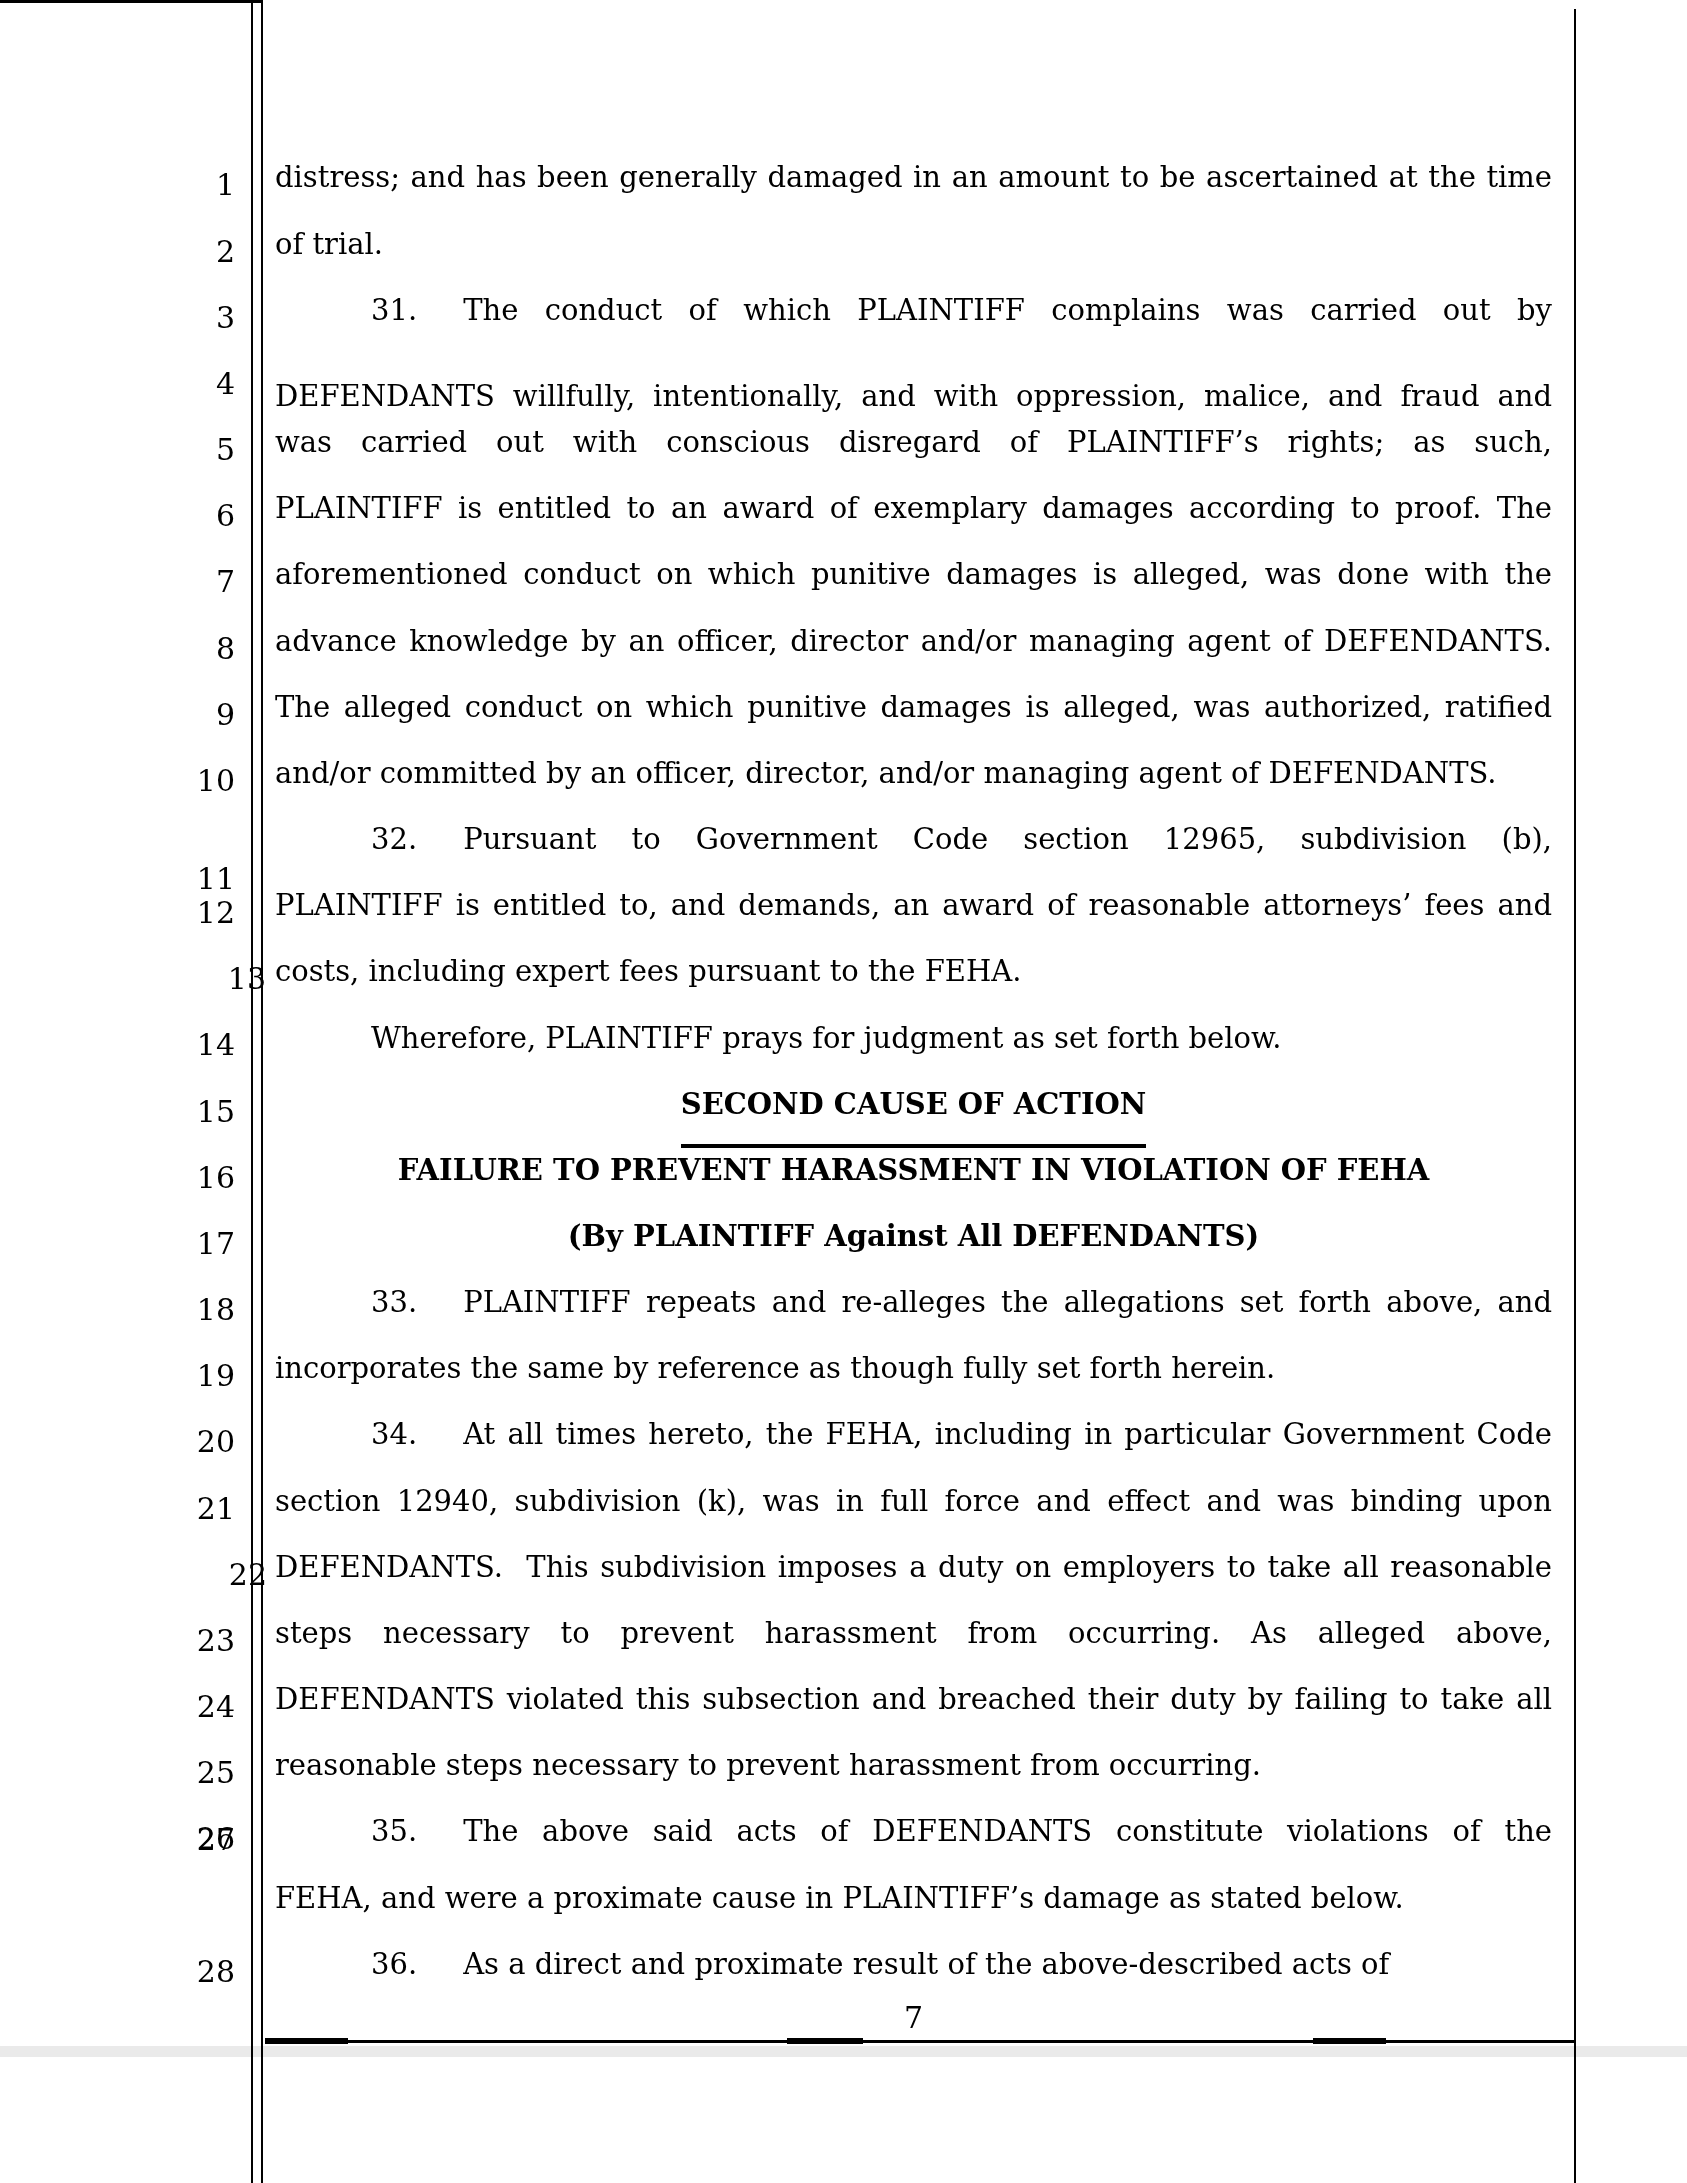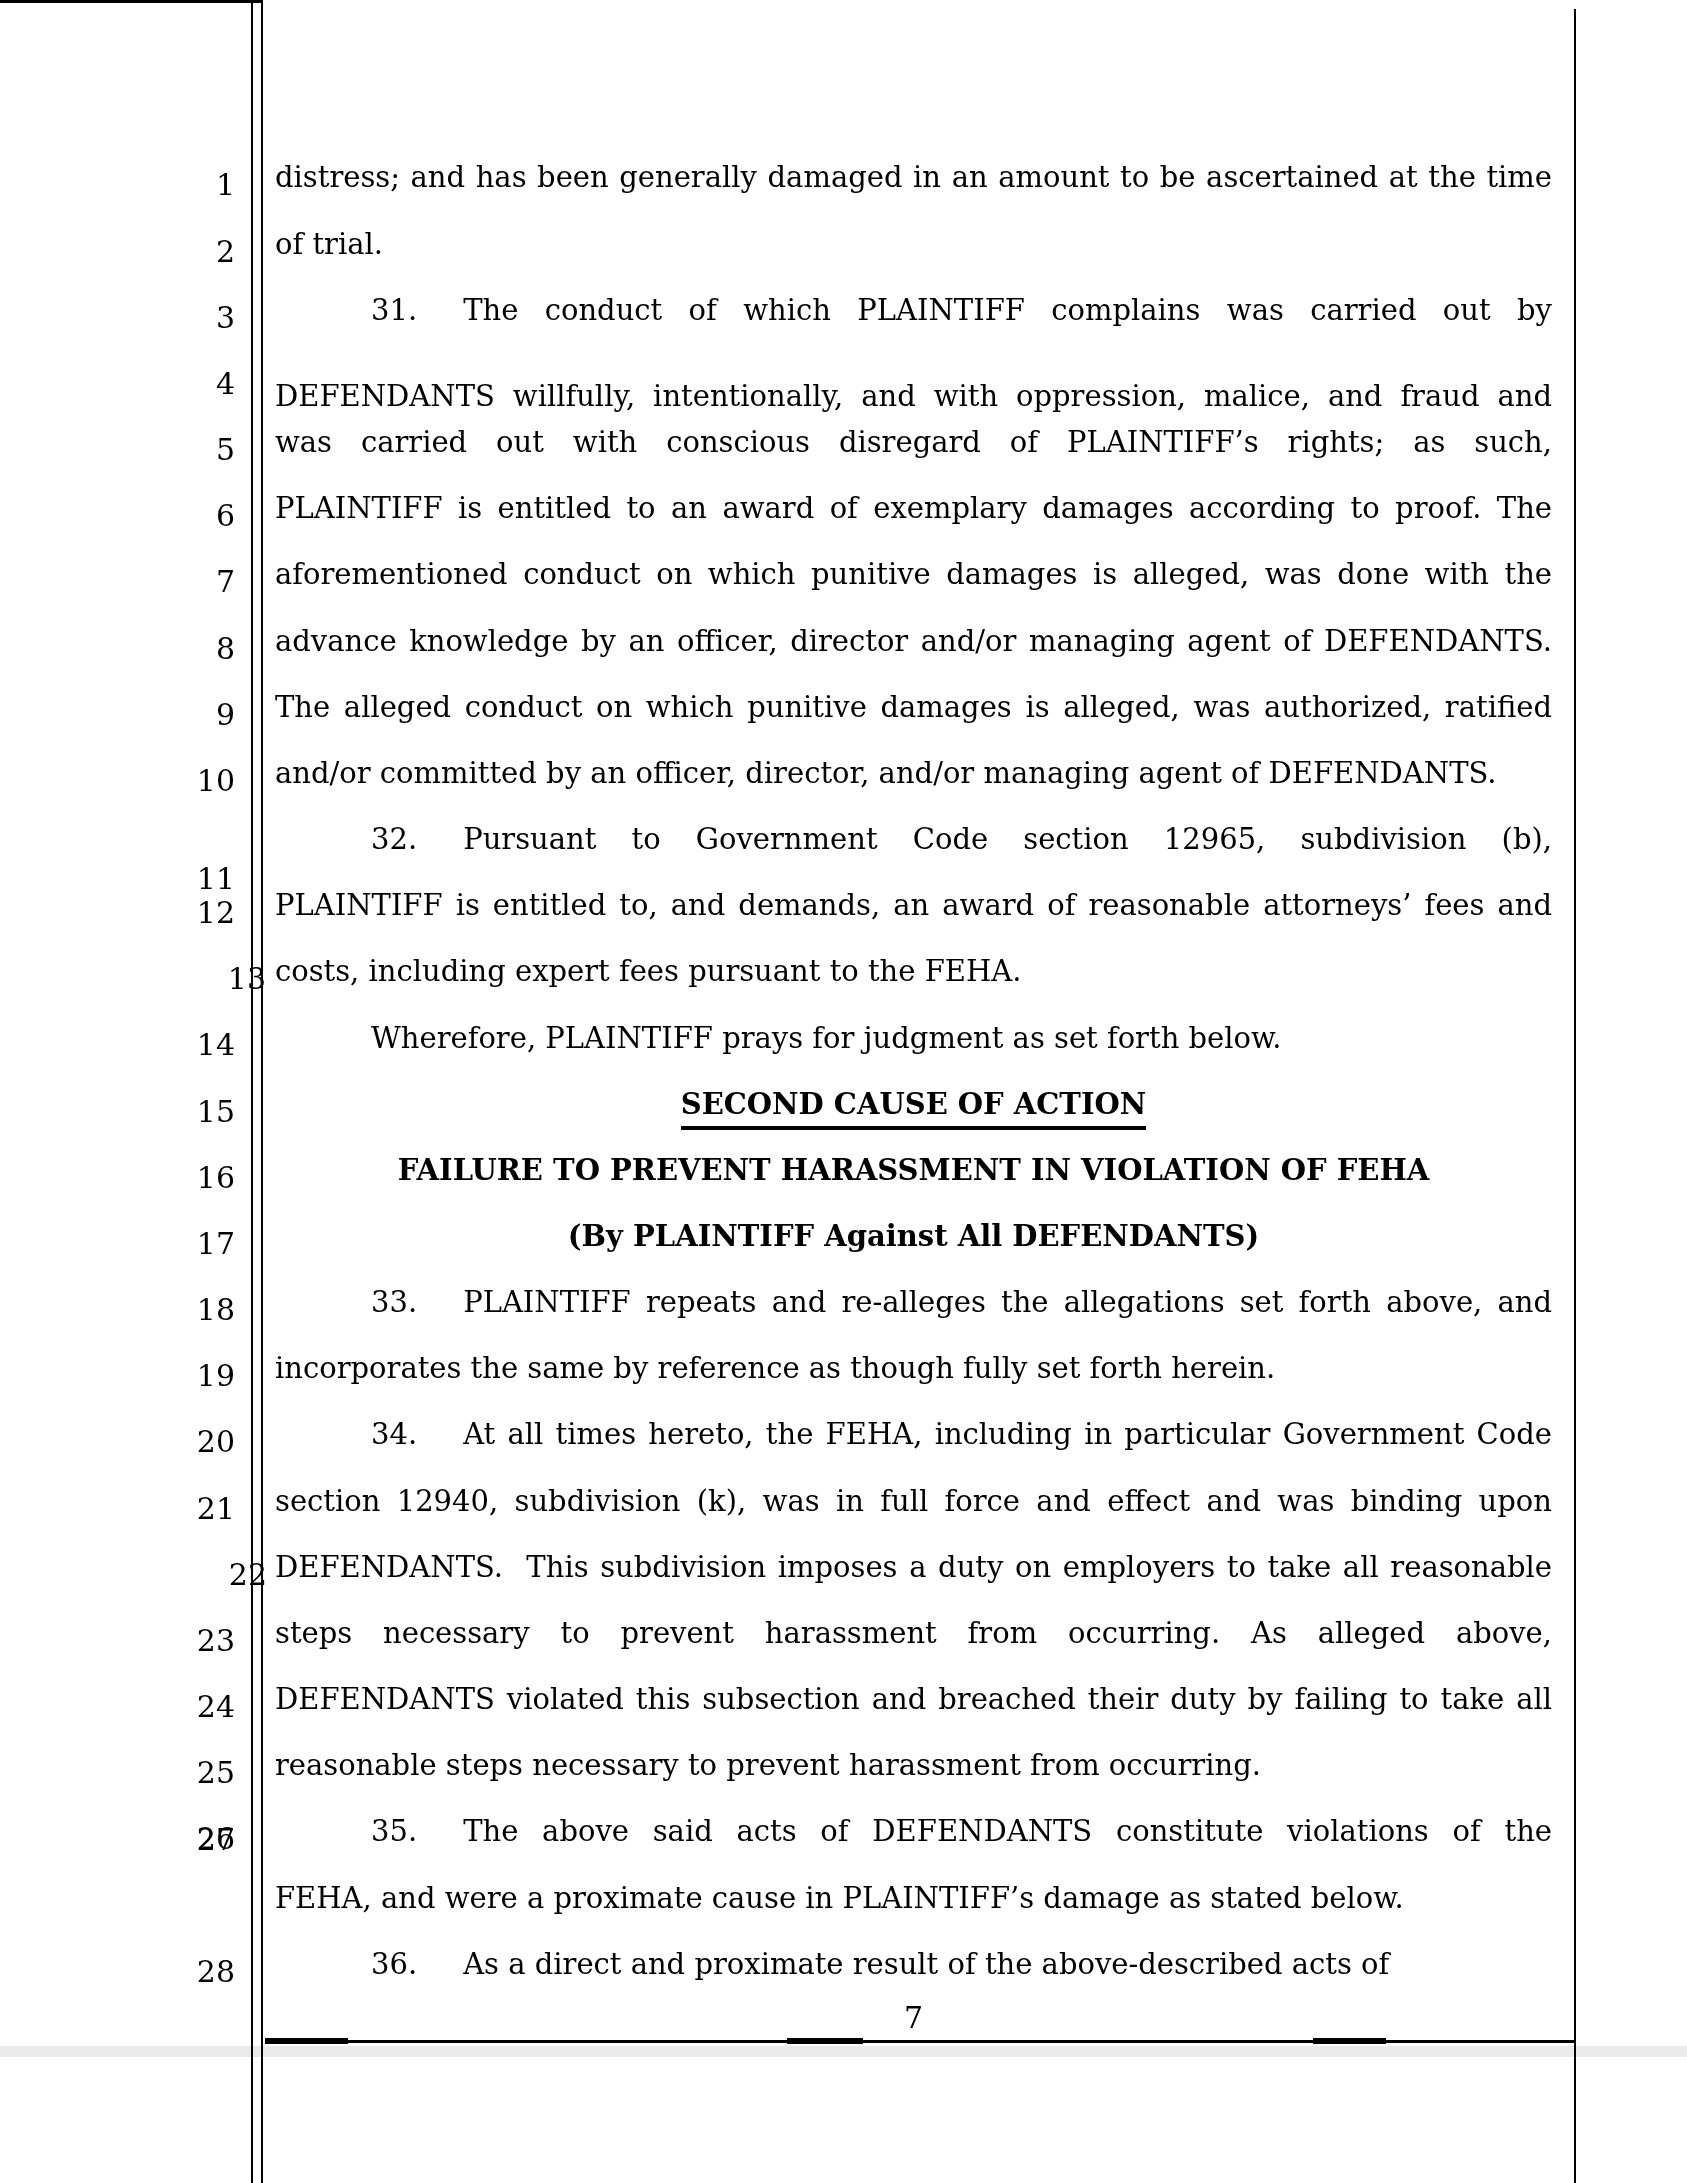--- a/index.html
+++ b/index.html
@@ -26,21 +26,21 @@
   
   .bline{
     position:absolute;left:275px;width:1277px;height:42px;
     font-size:29px;line-height:40px;
   }
   .j{text-align:justify;text-align-last:justify;}
   .l{text-align:left;}
   .c{text-align:center;font-weight:bold;}
   .indent{text-indent:96px;}
   .ptab{display:inline-block;width:46px;}
-  .ul-inner{display:inline-block;border-bottom:4px solid #000;padding-bottom:2px;}
+  .ul-inner{display:inline-block;border-bottom:4px solid #000;padding-bottom:20px;}
   
   .scan-band{position:absolute;left:0;top:2046px;width:1687px;height:10.6px;background:#eaeaea;}
   .page-number{
     position:absolute;left:275px;top:1998px;width:1277px;
     text-align:center;font-size:30px;line-height:40px;
   }
   .footer-rule{position:absolute;left:265px;top:2040px;width:1311px;height:2.6px;background:#000;}
   .footer-rule-seg{position:absolute;top:2038px;height:6px;background:#000;}
   #frseg1{left:265px;width:83px;}
   #frseg2{left:787px;width:76px;}

